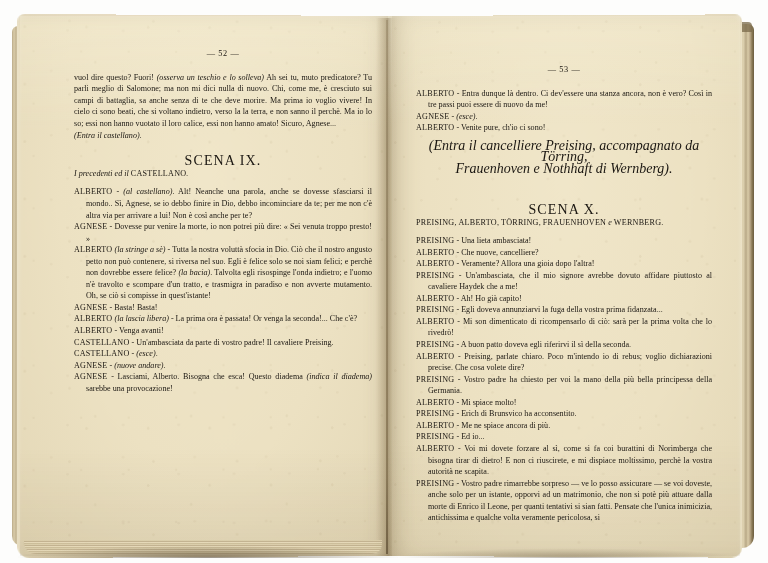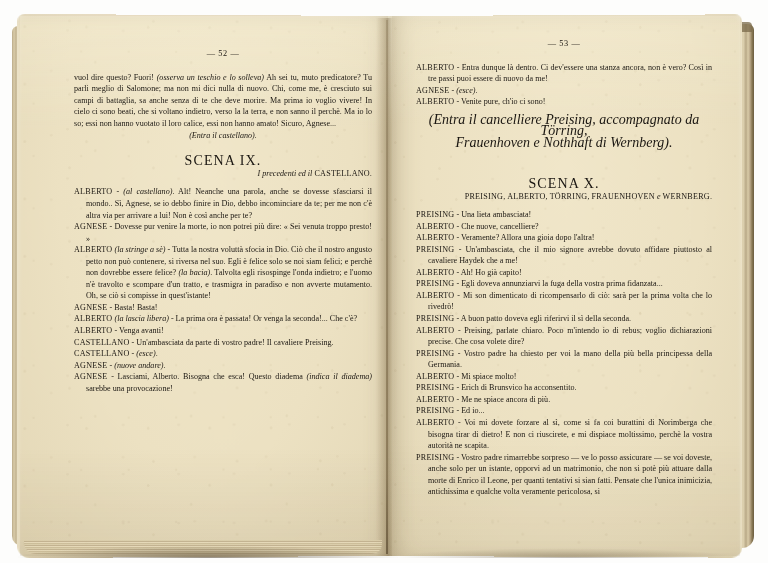--- a/index.html
+++ b/index.html
@@ -140,49 +140,49 @@
     position: absolute;
     color: #1b1712;
     font-family: "Liberation Serif", serif;
     font-size: 8.1px;
     line-height: 11.55px;
     text-align: justify;
     text-justify: inter-word;
     hyphens: none;
   }
   .page-text-left  { left: 62px;  top: 38px; width: 298px; }
-  .page-text-right { left: 404px; top: 28px; width: 296px; }
+  .page-text-right { left: 404px; top: 54px; width: 296px; }
 
   .folio {
     text-align: center;
     font-size: 8.3px;
     letter-spacing: .6px;
     margin-bottom: 12px;
   }
   .para {
     margin: 0;
     text-indent: 0;
   }
   .para.hang {
     padding-left: 12px;
     text-indent: -12px;
   }
   .stage {
-    text-align: center;
+    text-align: left;
     font-style: italic;
     margin: 1px 0 0 0;
   }
   .scene-head {
     text-align: center;
     font-size: 14px;
     letter-spacing: 1.1px;
     margin: 13px 0 1.5px 0;
   }
   .scene-sub {
-    text-align: right;
+    text-align: left;
     font-style: italic;
     font-size: 8.1px;
     margin: 0 0 7px 0;
   }
   .entrance {
     text-align: center;
     font-style: italic;
     font-size: 14px;
     margin: 6px 0 0 0;
     line-height: 11.6px;

